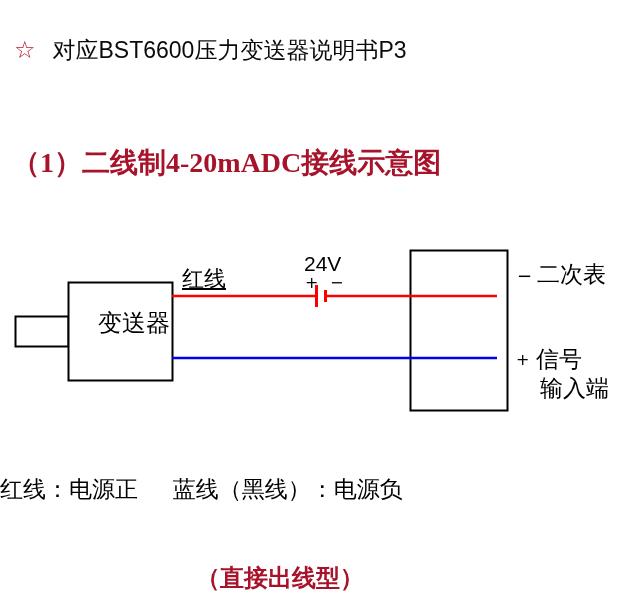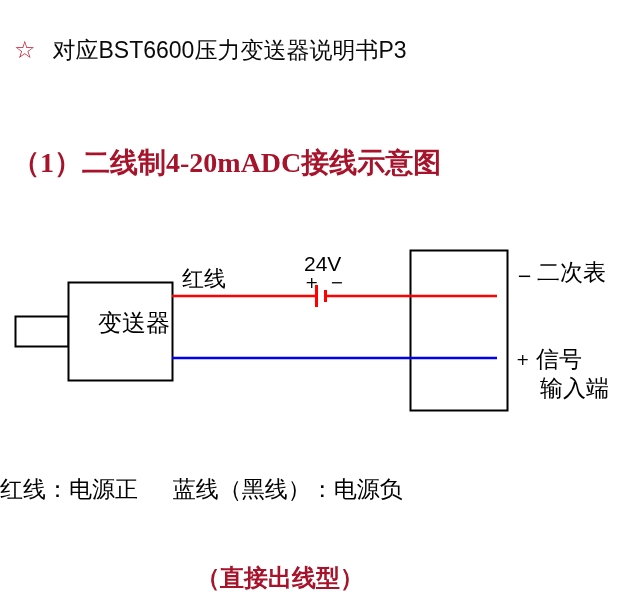--- a/index.html
+++ b/index.html
@@ -74,20 +74,21 @@
     left: 72px;
     top: 311px;
     width: 98px;
     text-align: right;
     font-size: 24px;
   }
   #red-wire-label {
     left: 182px;
     top: 268px;
     font-size: 22px;
+    text-decoration: underline;
   }
   #blue-wire-label {
     left: 180px;
     top: 365px;
     font-size: 22px;
   }
   #battery-label {
     left: 304px;
     top: 253px;
     font-size: 21px;
@@ -108,21 +109,20 @@
   #meter-sign {
     left: 517px;
     top: 267px;
     font-size: 18px;
     font-family: "DejaVu Sans", sans-serif;
   }
   #meter-label {
     left: 537px;
     top: 263px;
     font-size: 23px;
-    font-family: Liberation Mono, monospace;
   }
   #signal-sign {
     left: 516px;
     top: 352px;
     font-size: 16px;
     font-family: "DejaVu Sans", sans-serif;
   }
   #signal-label {
     left: 536px;
     top: 345px;

